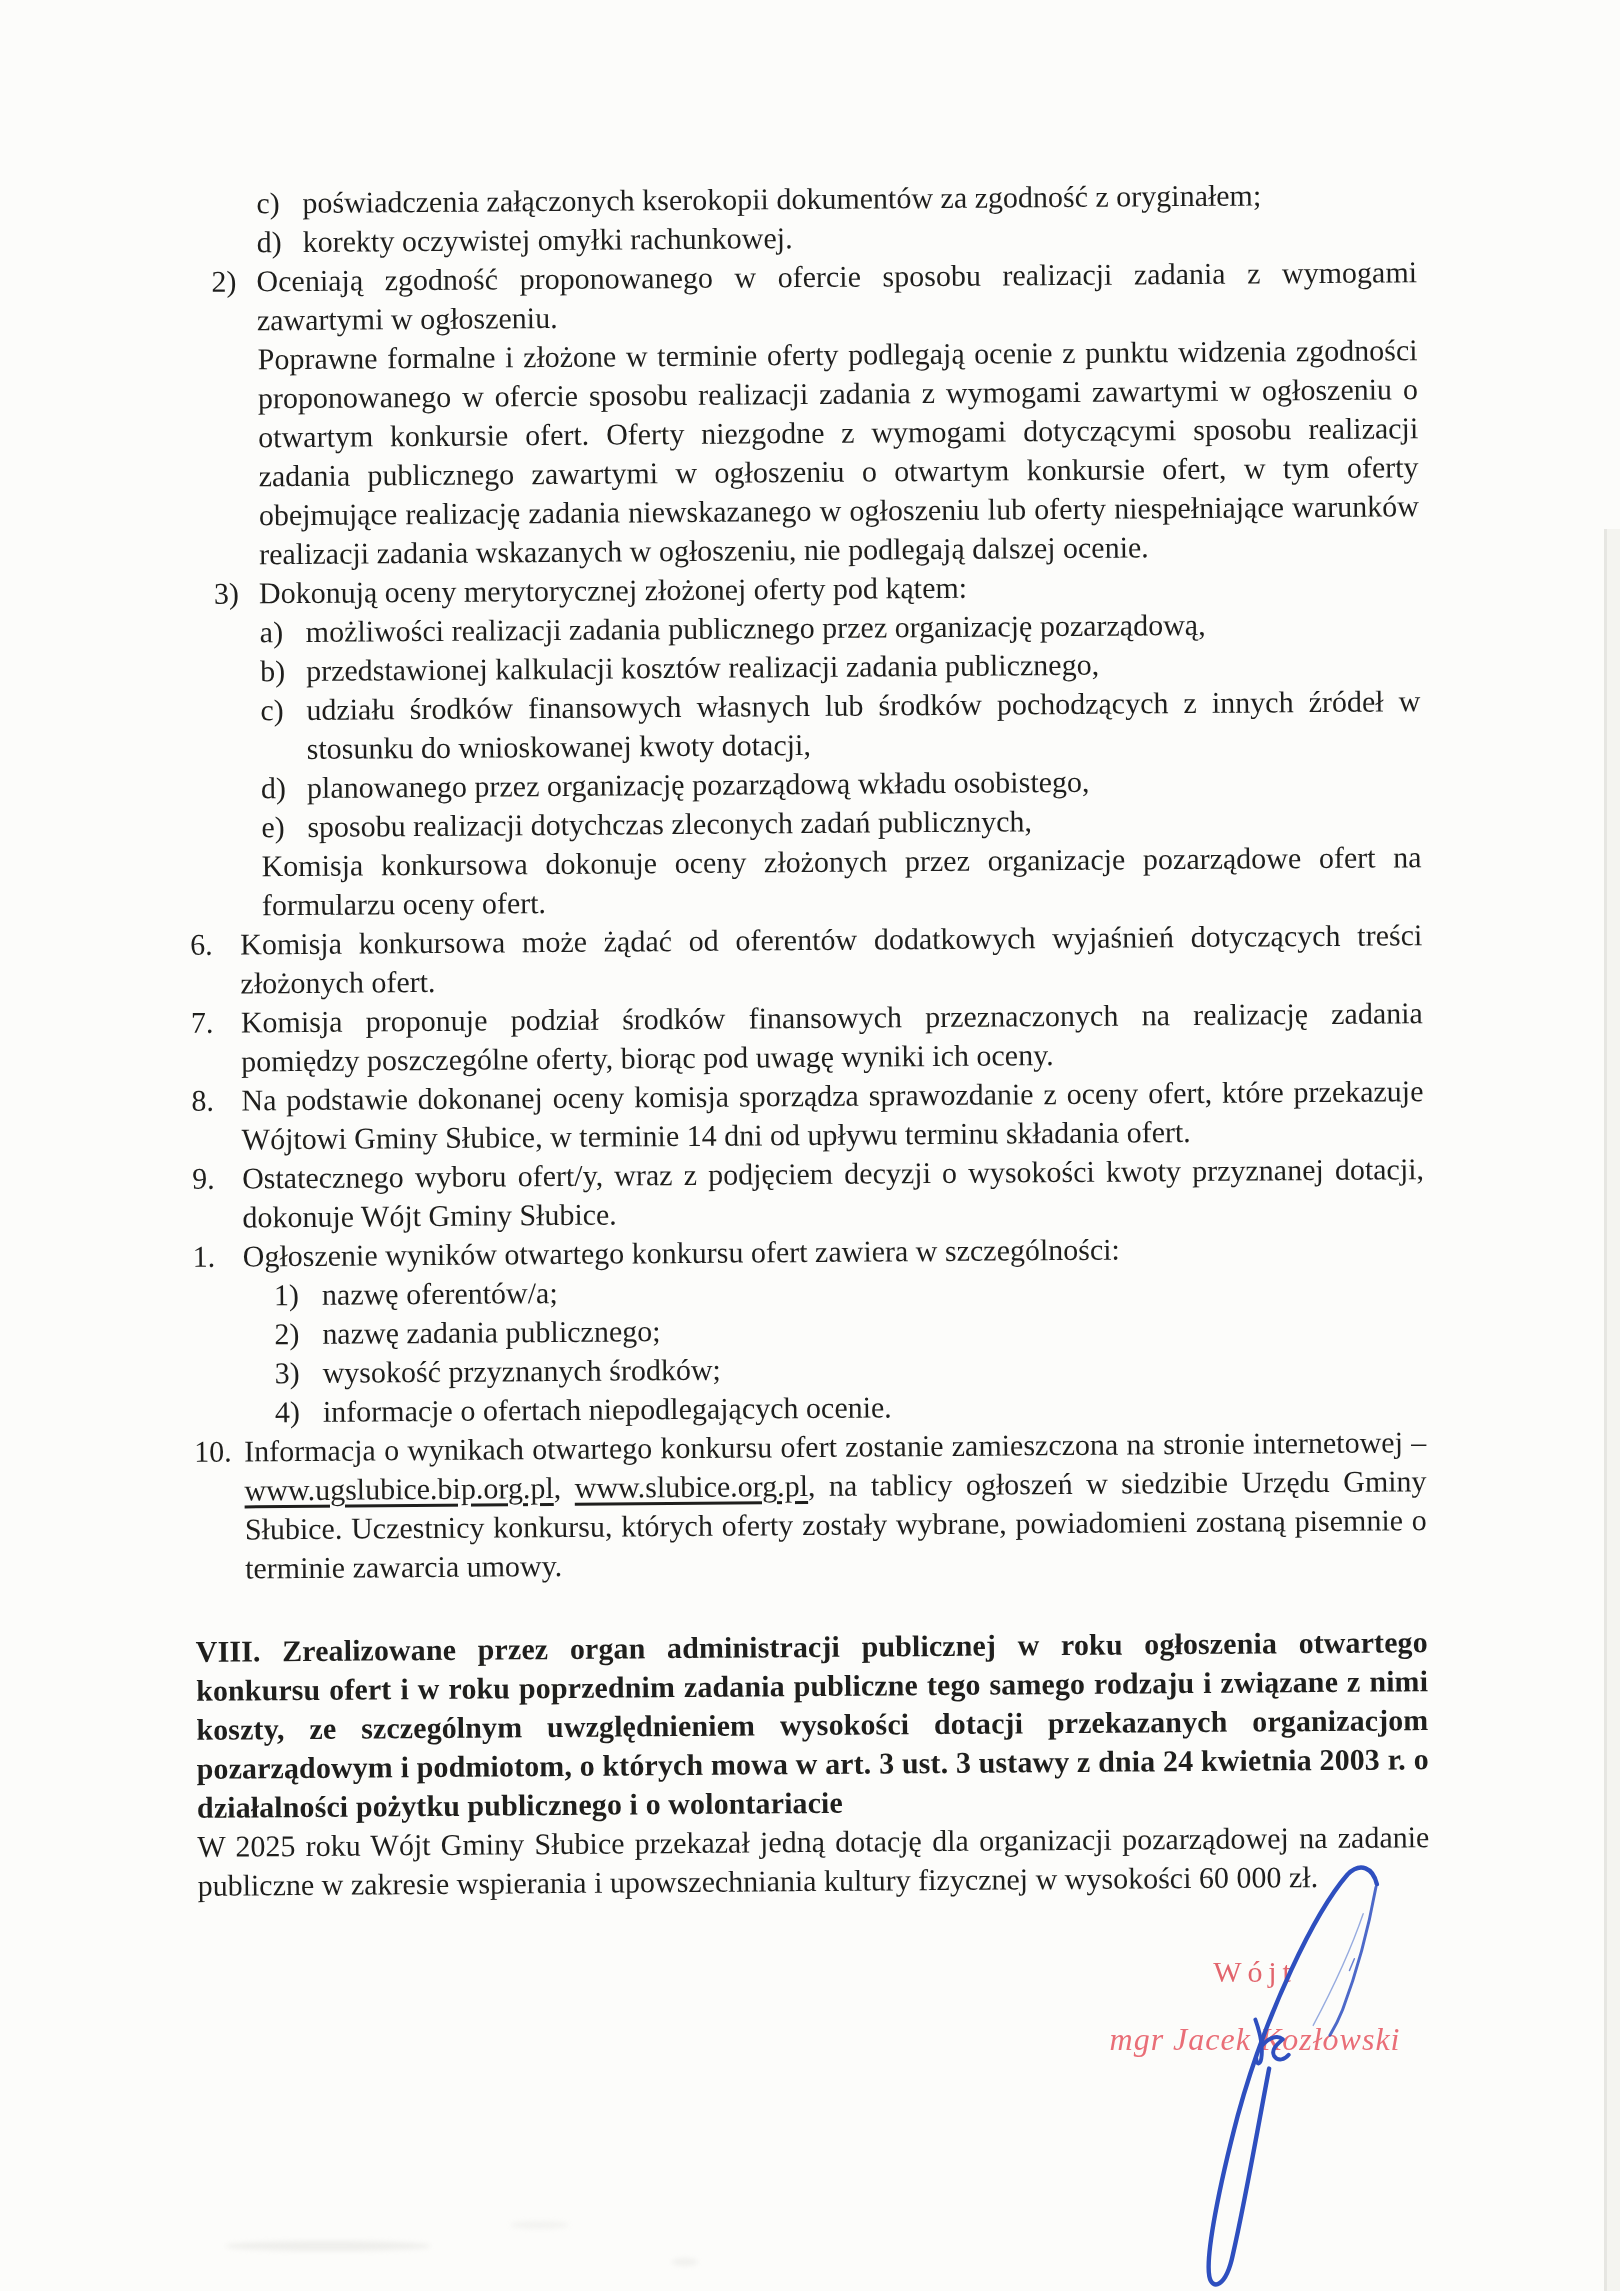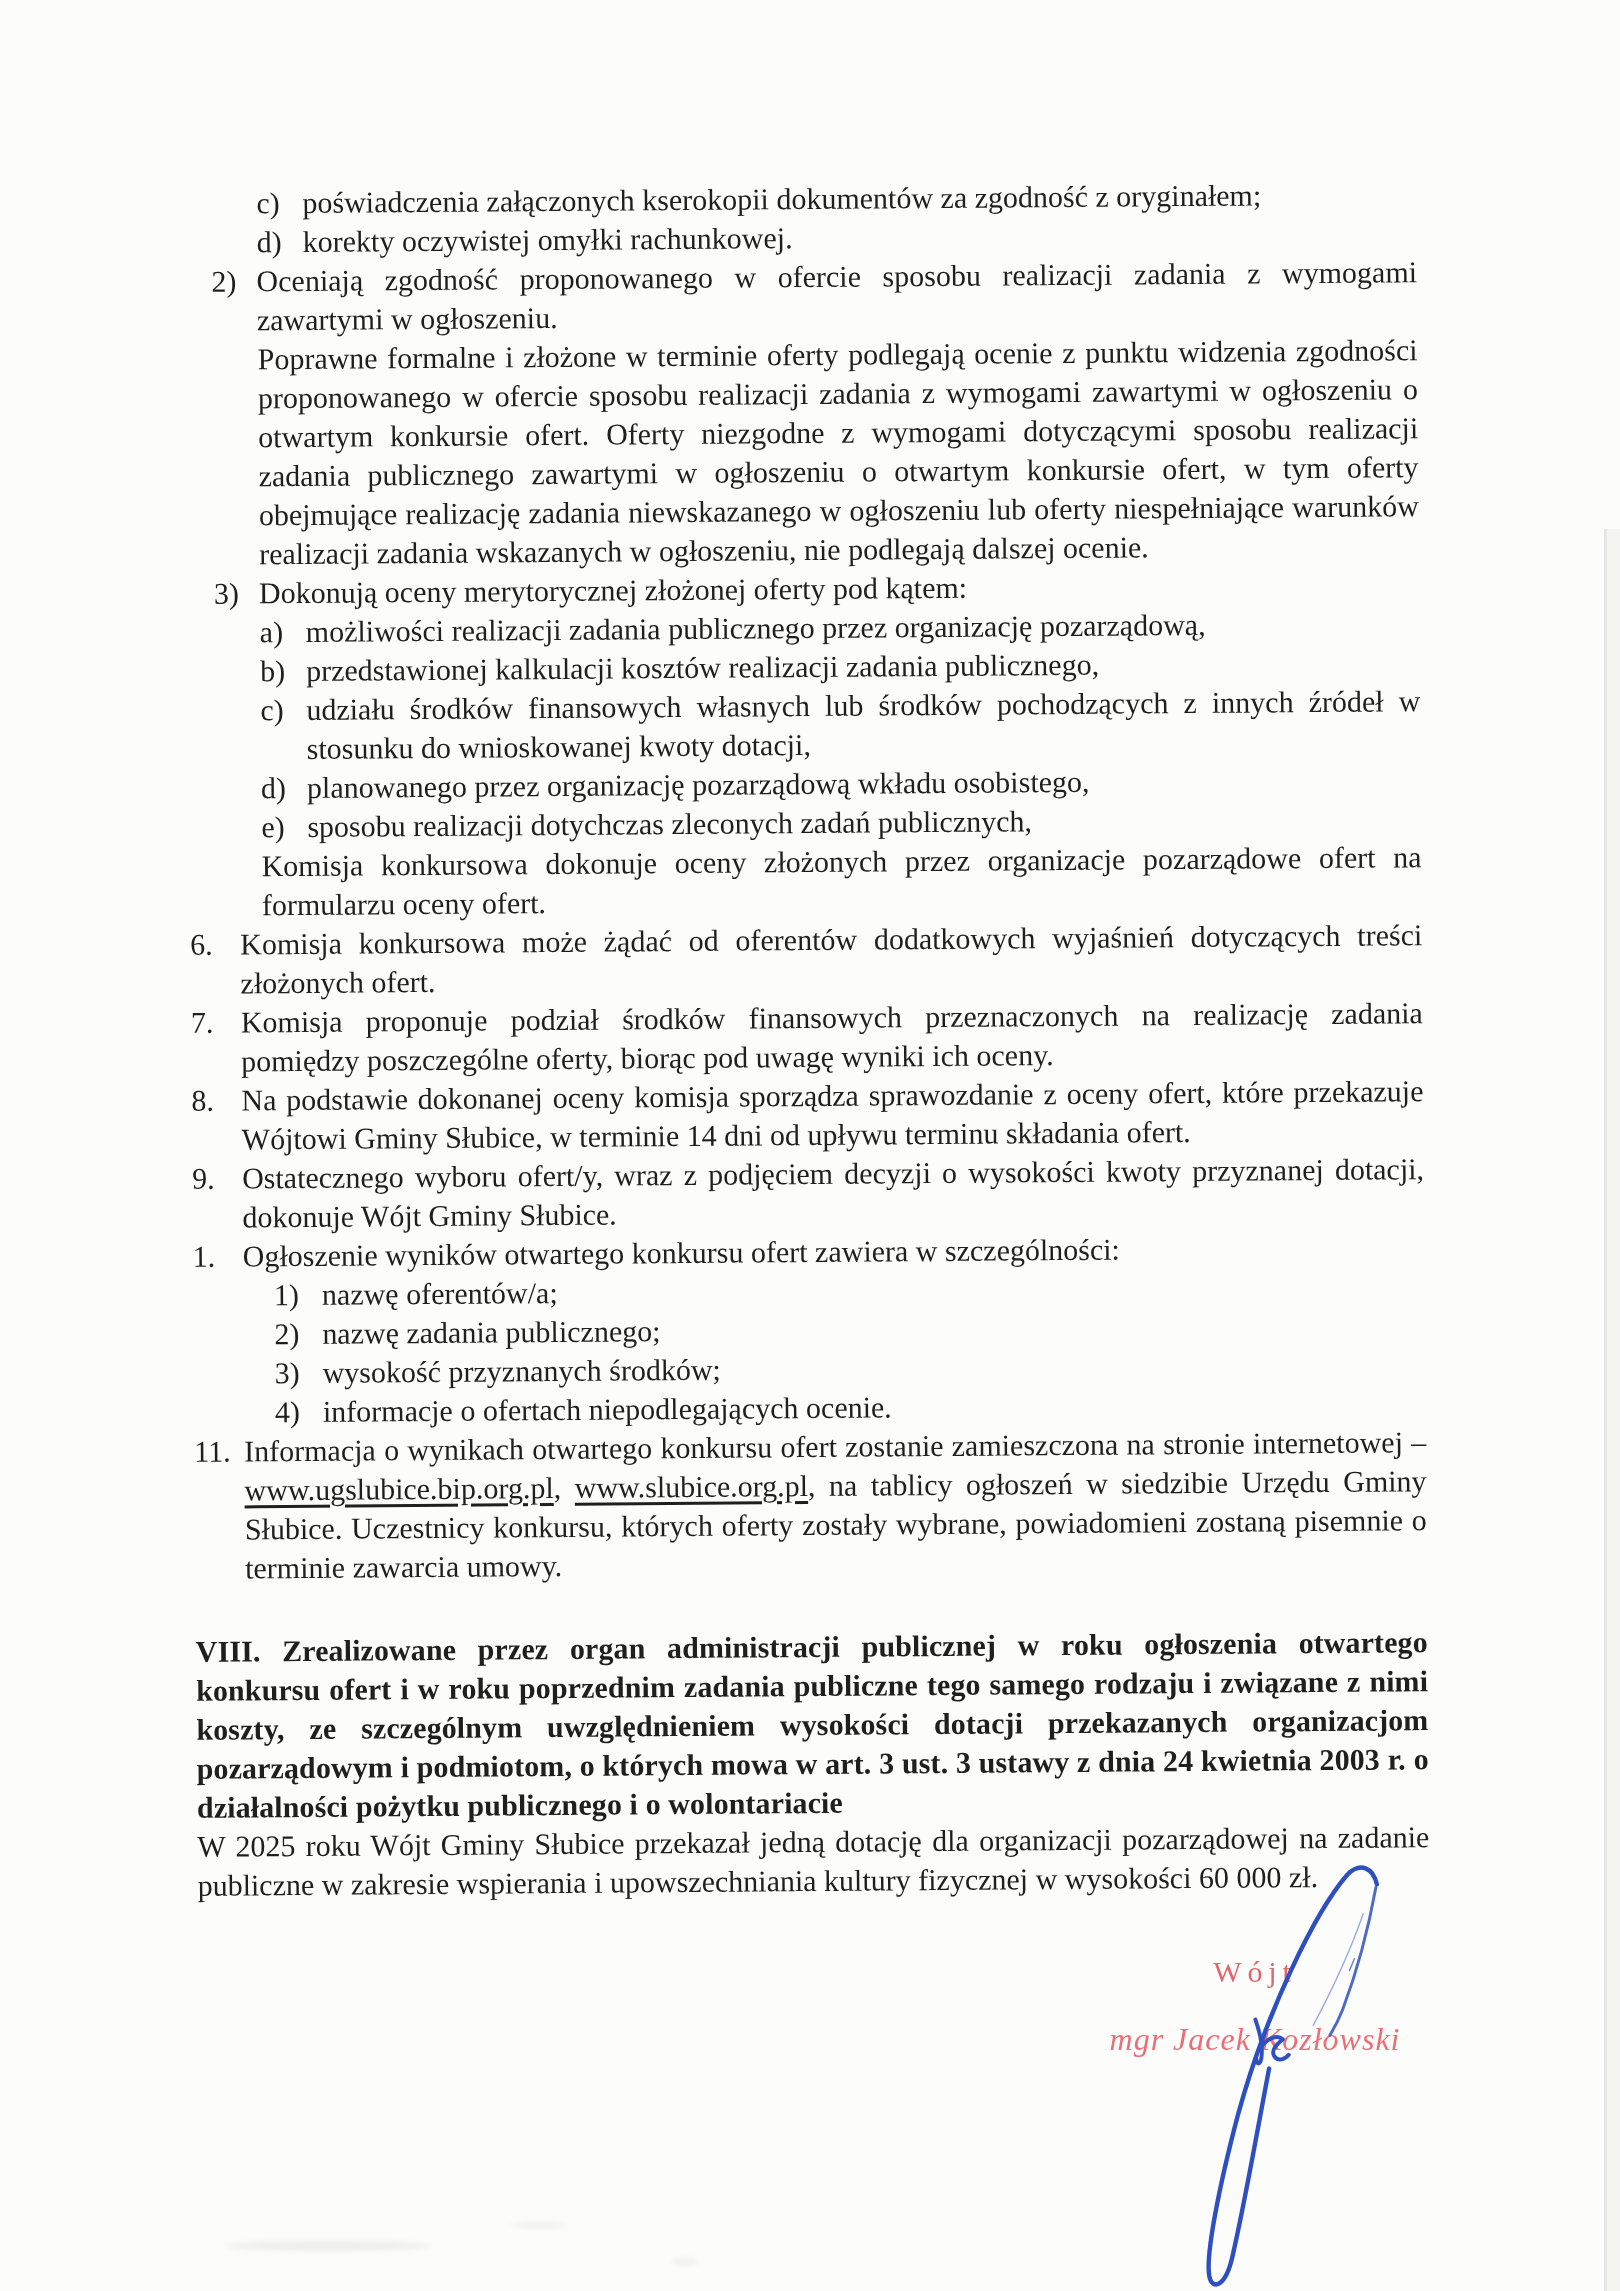--- a/index.html
+++ b/index.html
@@ -135,21 +135,21 @@
     <div class="row lvl-sub">
       <span class="m">3)</span>
       <div class="t">wysokość przyznanych środków;</div>
     </div>
     <div class="row lvl-sub">
       <span class="m">4)</span>
       <div class="t">informacje o ofertach niepodlegających ocenie.</div>
     </div>
 
     <div class="row lvl-main">
-      <span class="m">11.</span>
+      <span class="m">10.</span>
       <div class="t"><span>Informacja o wynikach otwartego konkursu ofert zostanie zamieszczona na stronie internetowej – </span><span class="url">www.ugslubice.bip.org.pl</span><span>, </span><span class="url">www.slubice.org.pl</span><span>, na tablicy ogłoszeń w siedzibie Urzędu Gminy Słubice. Uczestnicy konkursu, których oferty zostały wybrane, powiadomieni zostaną pisemnie o terminie zawarcia umowy.</span></div>
     </div>
 
     <div class="sec-viii">VIII. Zrealizowane przez organ administracji publicznej w roku ogłoszenia otwartego konkursu ofert i w roku poprzednim zadania publiczne tego samego rodzaju i związane z nimi koszty, ze szczególnym uwzględnieniem wysokości dotacji przekazanych organizacjom pozarządowym i podmiotom, o których mowa w art. 3 ust. 3 ustawy z dnia 24 kwietnia 2003 r. o działalności pożytku publicznego i o wolontariacie</div>
 
     <div>W 2025 roku Wójt Gminy Słubice przekazał jedną dotację dla organizacji pozarządowej na zadanie publiczne w zakresie wspierania i upowszechniania kultury fizycznej w wysokości 60 000 zł.</div>
 
   </div>
 
   <div class="stamp">

